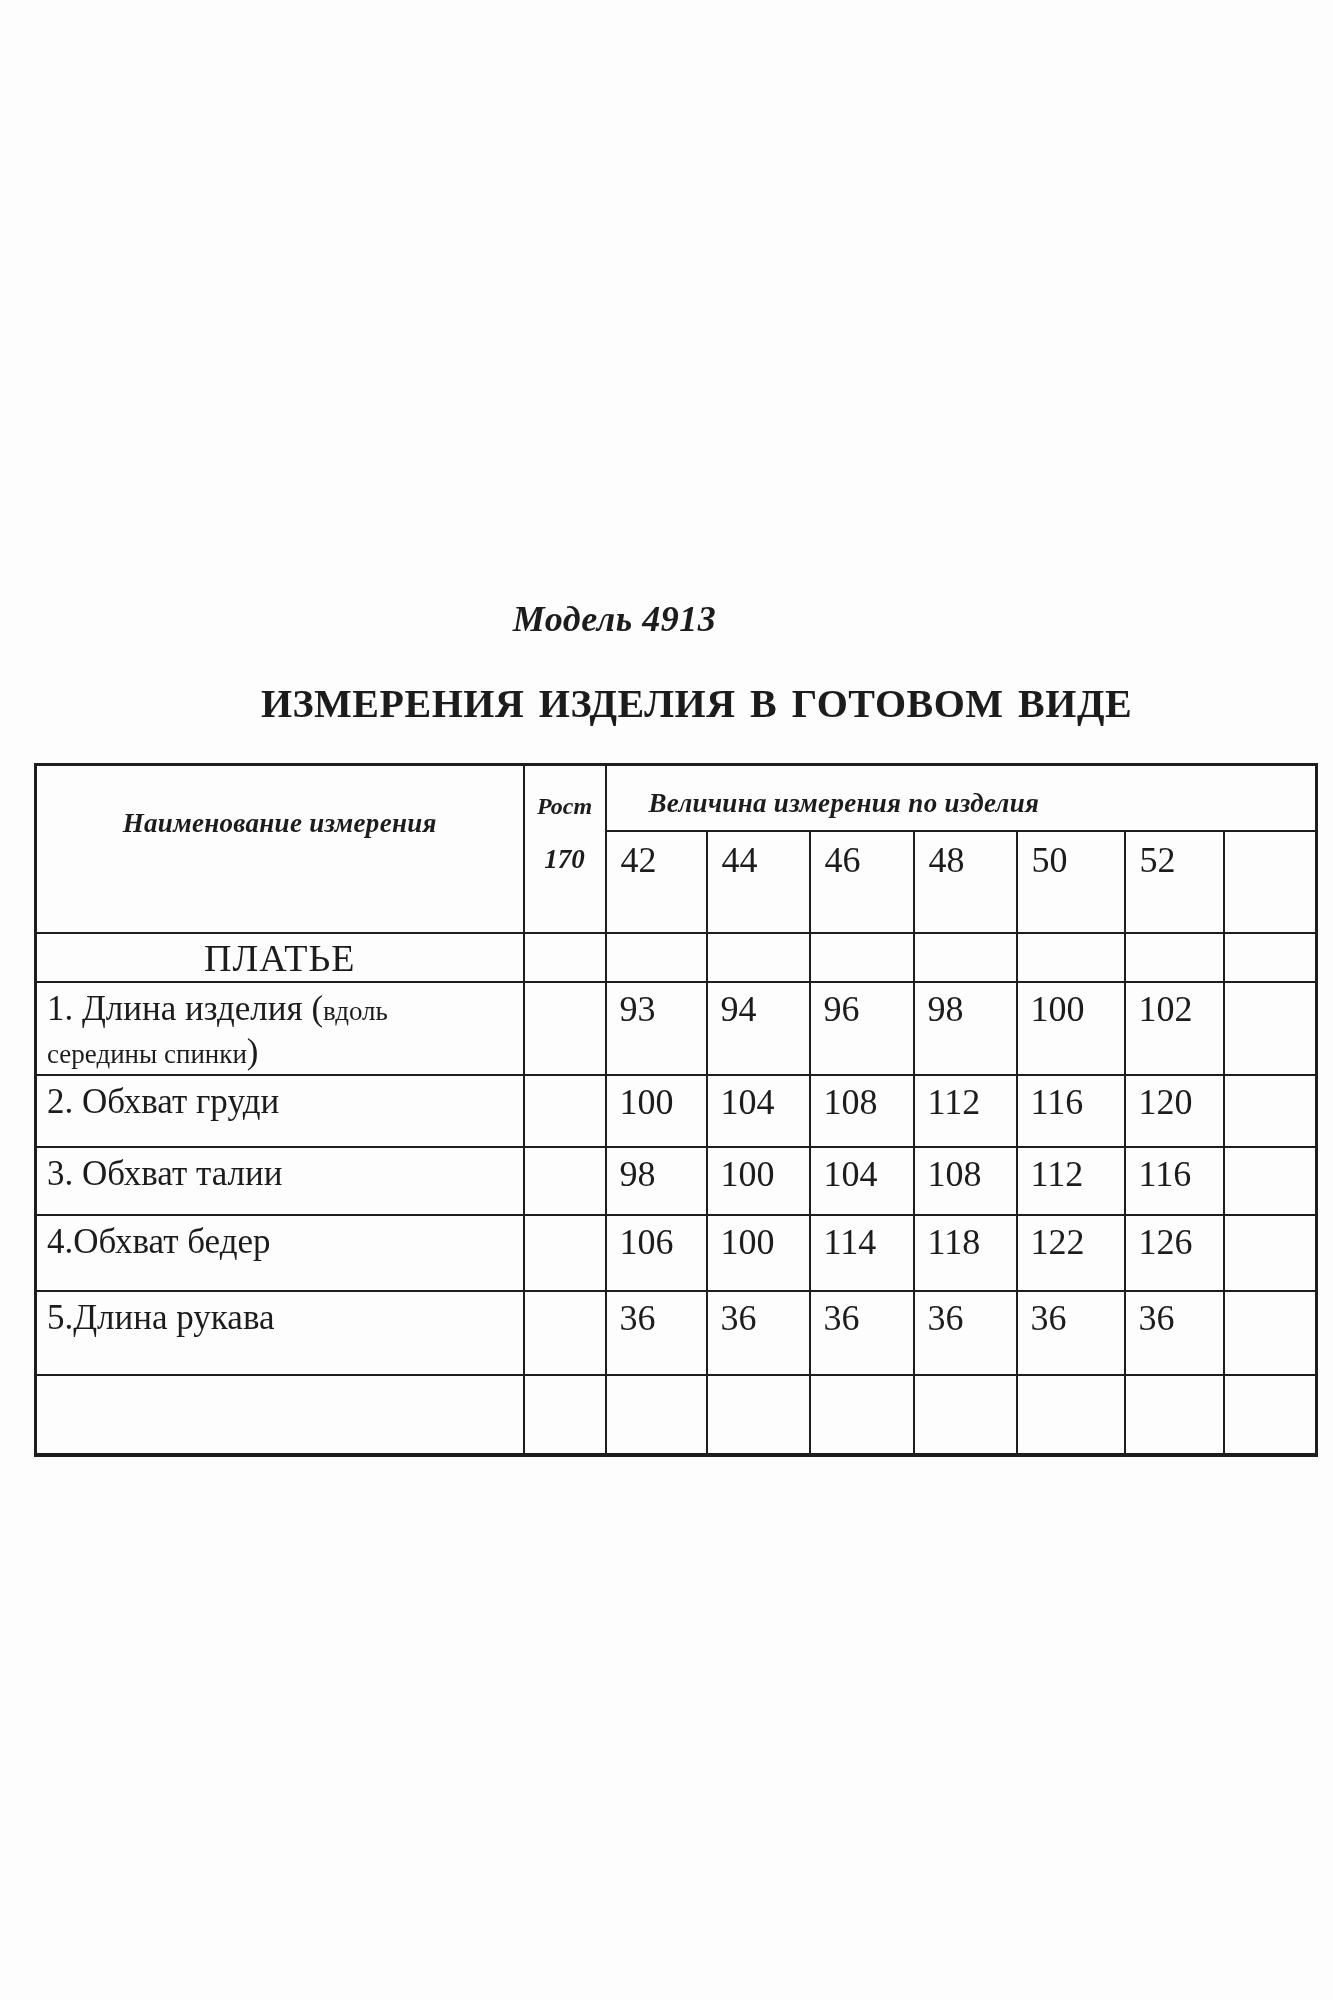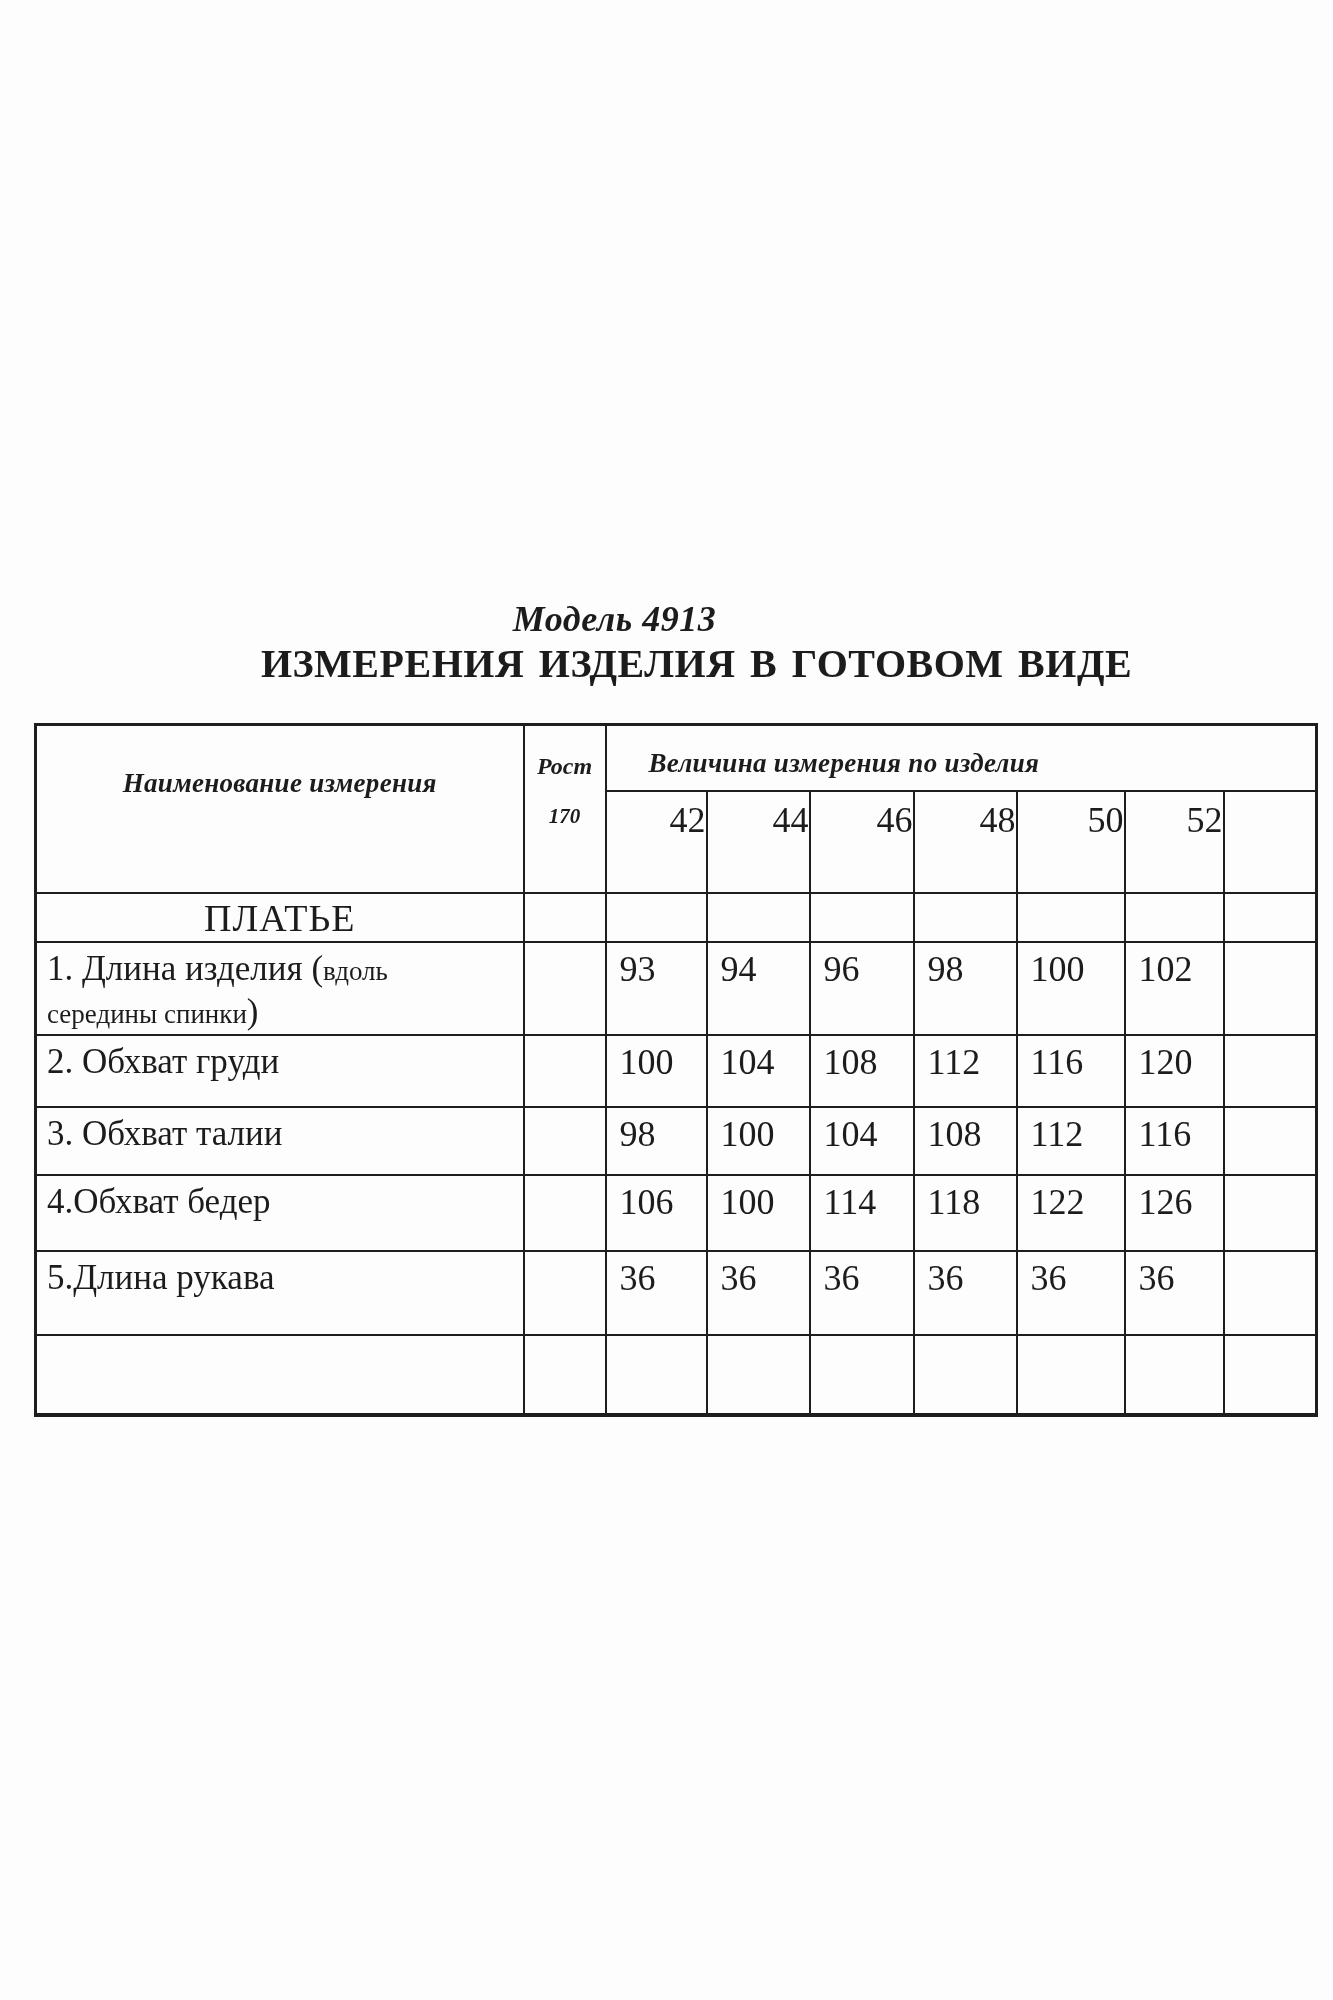--- a/index.html
+++ b/index.html
@@ -19,20 +19,21 @@
   .model-title {
     padding-top: 598px;
     text-align: center;
     padding-right: 104px;
     font-size: 36px;
     font-weight: bold;
     font-style: italic;
     letter-spacing: 0.5px;
   }
   .page-heading {
+    margin-top: 40px;
     text-align: center;
     padding-left: 60px;
     font-size: 40px;
     font-weight: bold;
     letter-spacing: 0.5px;
     word-spacing: 4px;
   }
   table.measure {
     margin: 36px 0 0 34px;
     width: 1281px;
@@ -40,21 +41,21 @@
     table-layout: fixed;
     border: 3px solid #1e1e1e;
     border-bottom-width: 4px;
   }
   table.measure td {
     border: 2px solid #1e1e1e;
     vertical-align: top;
     overflow: hidden;
   }
   tr.header-top   { height: 66px; }
-  tr.header-sizes { height: 102px; text-align: right; }
+  tr.header-sizes { height: 102px; }
   tr.section-row  { height: 41px; }
   tr.row-1 { height: 83px; }
   tr.row-2 { height: 72px; }
   tr.row-3 { height: 68px; }
   tr.row-4 { height: 76px; }
   tr.row-5 { height: 84px; }
   tr.row-empty { height: 80px; }
 
   td.name-header {
     text-align: center;
@@ -63,21 +64,21 @@
     font-size: 27px;
     padding-top: 42px;
     letter-spacing: 0.3px;
   }
   td.rost-header {
     text-align: center;
     font-weight: bold;
     font-style: italic;
   }
   .rost-line1 { display: block; font-size: 24px; margin-top: 26px; }
-  .rost-line2 { display: block; font-size: 21px; margin-top: 24px; }
+  .rost-line2 { display: block; font-size: 27px; margin-top: 24px; }
   td.span-header {
     font-weight: bold;
     font-style: italic;
     font-size: 27px;
     padding: 22px 0 0 42px;
     letter-spacing: 0.3px;
   }
   td.size-cell {
     font-size: 36px;
     padding: 7px 0 0 14px;

